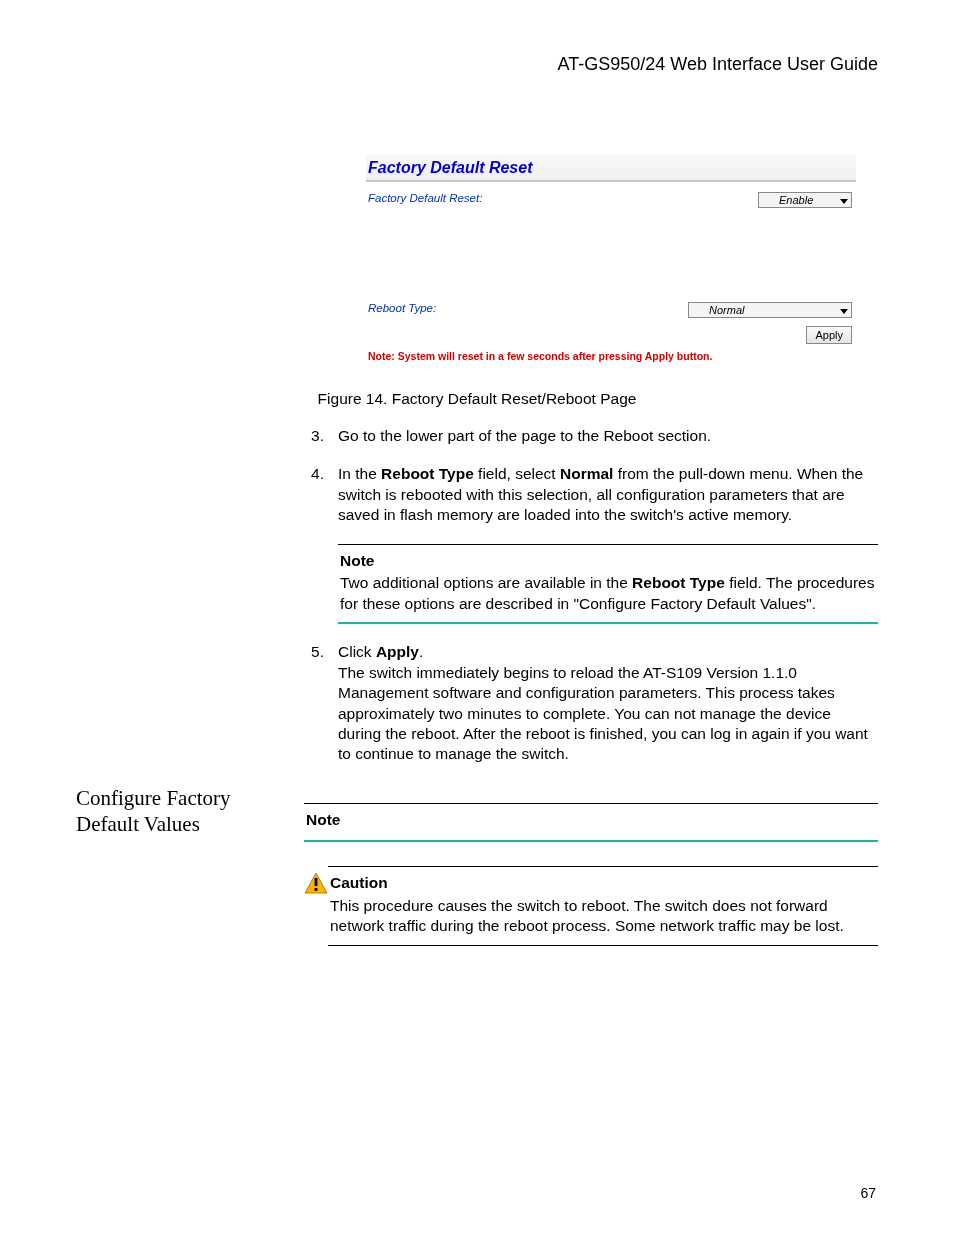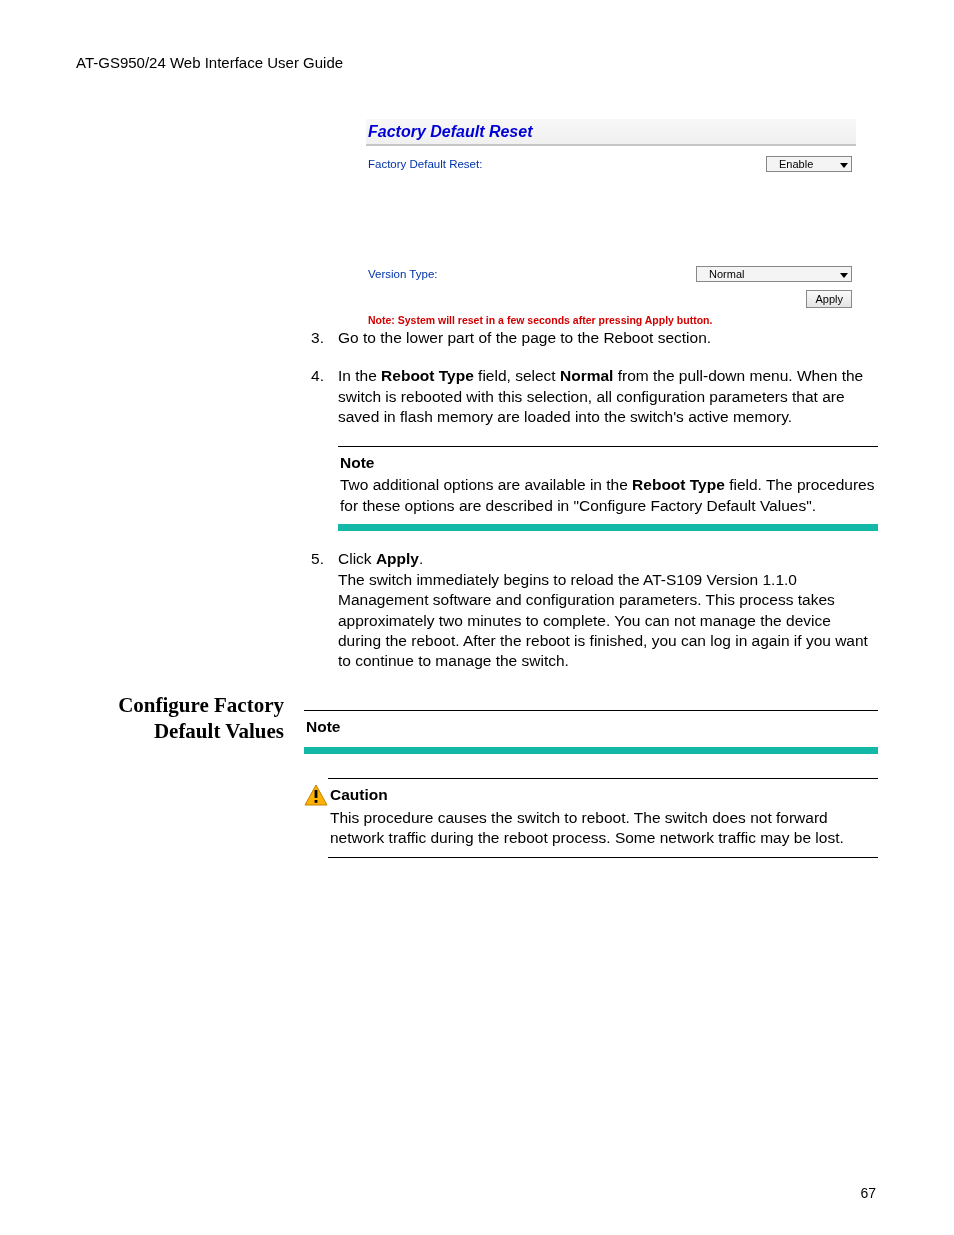--- a/index.html
+++ b/index.html
@@ -10,54 +10,56 @@
     color: #000;
   }
   .page {
     width: 954px;
     height: 1235px;
     position: relative;
     box-sizing: border-box;
     padding: 54px 76px 40px 76px;
   }
   .header-line {
-    font-size: 15px;
+    text-align: right;
+    font-size: 18px;
     color: #000;
-    margin-bottom: 48px;
+    margin-bottom: 80px;
   }
   .screenshot-wrap {
     margin-left: 290px;
     width: 490px;
     font-family: Arial, Helvetica, sans-serif;
   }
   .ss-title {
     color: #0000d6;
     font-weight: bold;
     font-style: italic;
     font-size: 16px;
     border-bottom: 2px solid #c6c6c6;
     padding: 4px 2px 3px 2px;
     background: linear-gradient(#f8f8f8,#f0f0f0);
   }
   .ss-row {
     display: flex;
-    align-items: center;
+    align-items: flex-start;
     justify-content: space-between;
     padding: 10px 4px 4px 2px;
     font-size: 11px;
+    font-style: italic;
   }
   .ss-label {
     color: #0033aa;
     font-size: 11.5px;
   }
   .ss-select {
     border: 1px solid #888;
     background: #f4f4f4;
     font-size: 11px;
-    padding: 1px 14px 1px 12px;
+    padding: 1px 14px 1px 20px;
     position: relative;
     display: inline-flex;
     align-items: center;
     gap: 6px;
     min-width: 58px;
   }
   .ss-select.wide { min-width: 128px; justify-content: space-between;}
   .ss-caret {
     display:inline-block;
     width:0;height:0;
@@ -102,37 +104,37 @@
     margin-bottom: 18px;
     line-height: 1.32;
   }
   .ol-num { width: 20px; text-align: right; flex: 0 0 20px;}
   .ol-body { flex: 1 1 auto; }
   .bold { font-weight: bold; }
 
   .note-block {
     margin: 8px 0 18px 34px;
     border-top: 1px solid #000;
-    border-bottom: 7px solid #14b8a6;
+    border-bottom: 2px solid #14b8a6;
     padding: 6px 2px 8px 2px;
     line-height: 1.32;
   }
   .note-title { font-weight: bold; margin-bottom: 2px; }
 
   .two-col {
     display: flex;
     gap: 20px;
     margin-top: 8px;
   }
   .side-heading {
     width: 208px;
     flex: 0 0 208px;
-    text-align: right;
+    text-align: left;
     font-family: "Times New Roman", Times, serif;
-    font-weight: bold;
+    font-weight: normal;
     font-size: 21px;
     line-height: 1.25;
     padding-top: 2px;
   }
   .right-col {
     flex: 1 1 auto;
     font-size: 15.5px;
     line-height: 1.32;
   }
 
@@ -174,32 +176,33 @@
       <span class="ss-label">Factory Default Reset:</span>
       <span class="ss-select">
         <span>Enable</span>
         <span class="ss-caret"></span>
       </span>
     </div>
 
     <div class="ss-gap"></div>
 
     <div class="ss-row">
-      <span class="ss-label">Version Type:</span>
+      <span class="ss-label">Reboot Type:</span>
       <span class="ss-select wide">
         <span>Normal</span>
         <span class="ss-caret"></span>
       </span>
     </div>
     <div class="ss-row2">
       <span class="ss-btn">Apply</span>
     </div>
     <div class="ss-note-red">Note: System will reset in a few seconds after pressing Apply button.</div>
   </div>
 
+  <div class="fig-caption">Figure 14. Factory Default Reset/Reboot Page</div>
 
   <div class="ol-wrap">
 
     <div class="ol-item">
       <div class="ol-num">3.</div>
       <div class="ol-body">Go to the lower part of the page to the Reboot section.</div>
     </div>
 
     <div class="ol-item">
       <div class="ol-num">4.</div>

